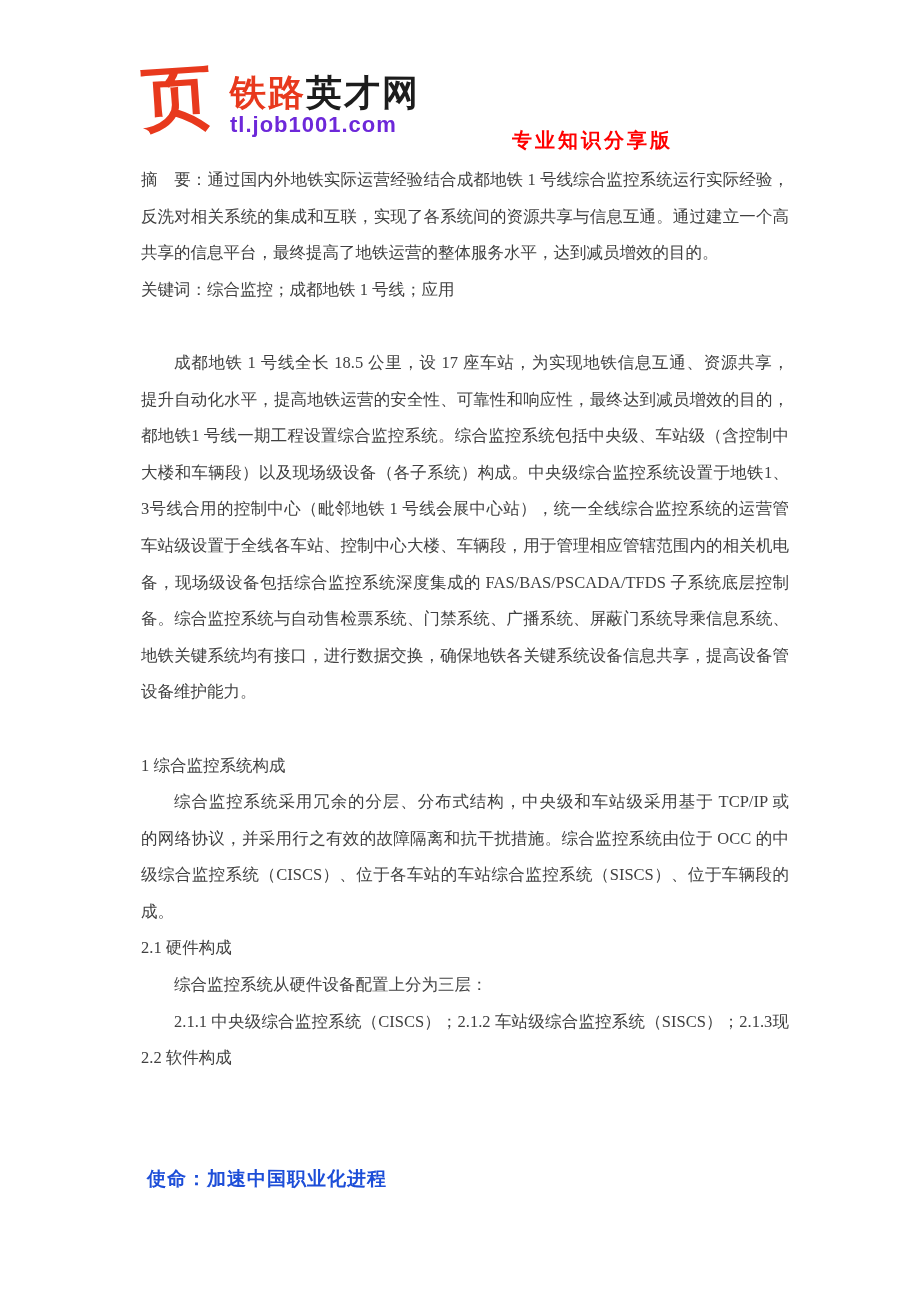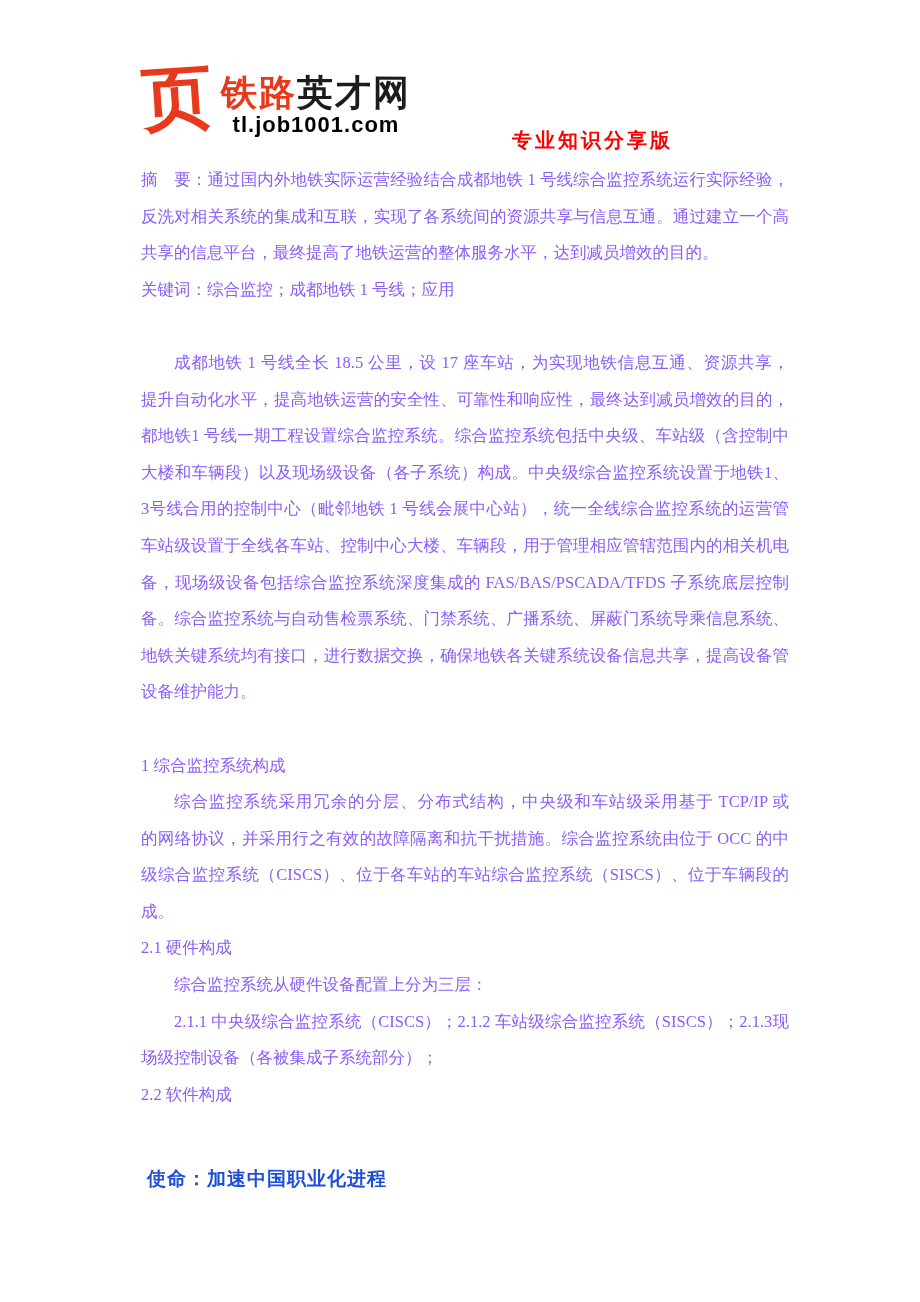--- a/index.html
+++ b/index.html
@@ -20,57 +20,56 @@
     align-items: flex-start;
   }
   .logo-icon {
     font-size: 70px;
     line-height: 82px;
     font-weight: bold;
     width: 82px;
     text-align: center;
     transform: rotate(-4deg);
   }
-  .logo-text { margin-left: 3px; }
+  .logo-text { margin-left: 12px; }
   .brand {
     font-size: 36px;
     font-weight: bold;
     line-height: 38px;
     letter-spacing: 2px;
     margin-top: 16px;
     font-family: "Liberation Sans", "DejaVu Sans", sans-serif;
   }
   .brand .black { color: #1c1c1c; }
   .domain {
     font-size: 22px;
     font-weight: bold;
-    color: #000000;
+    color: #6d28d9;
     line-height: 26px;
     letter-spacing: 1px;
     font-family: "Liberation Sans", "DejaVu Sans", sans-serif;
-    text-align: center;
   }
   .edition {
     position: absolute;
     left: 512px;
     top: 127px;
     font-size: 20px;
     font-weight: bold;
     letter-spacing: 3px;
     color: #ff0000;
   }
   
   .content {
     position: absolute;
     left: 141px;
     top: 162px;
     width: 648px;
     font-size: 16.5px;
     line-height: 36.6px;
-    color: #8b5cf6;
+    color: #404040;
   }
   .line { height: 36.6px; overflow: hidden; white-space: pre-wrap; }
   .line.just { text-align: justify; text-align-last: justify; }
   .line.ind { text-indent: 33px; }
   
   .mission {
     position: absolute;
     left: 147px;
     top: 1166px;
     font-size: 19px;
@@ -112,19 +111,18 @@
       <div class="line">设备维护能力。</div>
       <div class="line">&nbsp;</div>
       <div class="line">1 综合监控系统构成</div>
       <div class="line just ind">综合监控系统采用冗余的分层、分布式结构，中央级和车站级采用基于 TCP/IP 或 UDP/IP</div>
       <div class="line just">的网络协议，并采用行之有效的故障隔离和抗干扰措施。综合监控系统由位于 OCC 的中央</div>
       <div class="line just">级综合监控系统（CISCS）、位于各车站的车站综合监控系统（SISCS）、位于车辆段的车辆</div>
       <div class="line">成。</div>
       <div class="line">2.1 硬件构成</div>
       <div class="line ind">综合监控系统从硬件设备配置上分为三层：</div>
       <div class="line just ind">2.1.1 中央级综合监控系统（CISCS）；2.1.2 车站级综合监控系统（SISCS）；2.1.3现</div>
-      <div class="line">场级控制设备（各被集成子系统部分）；</div>
       <div class="line">2.2 软件构成</div>
     </div>
 
   <div class="mission">使命：加速中国职业化进程</div>
 
 </div>
 
 </body></html>

